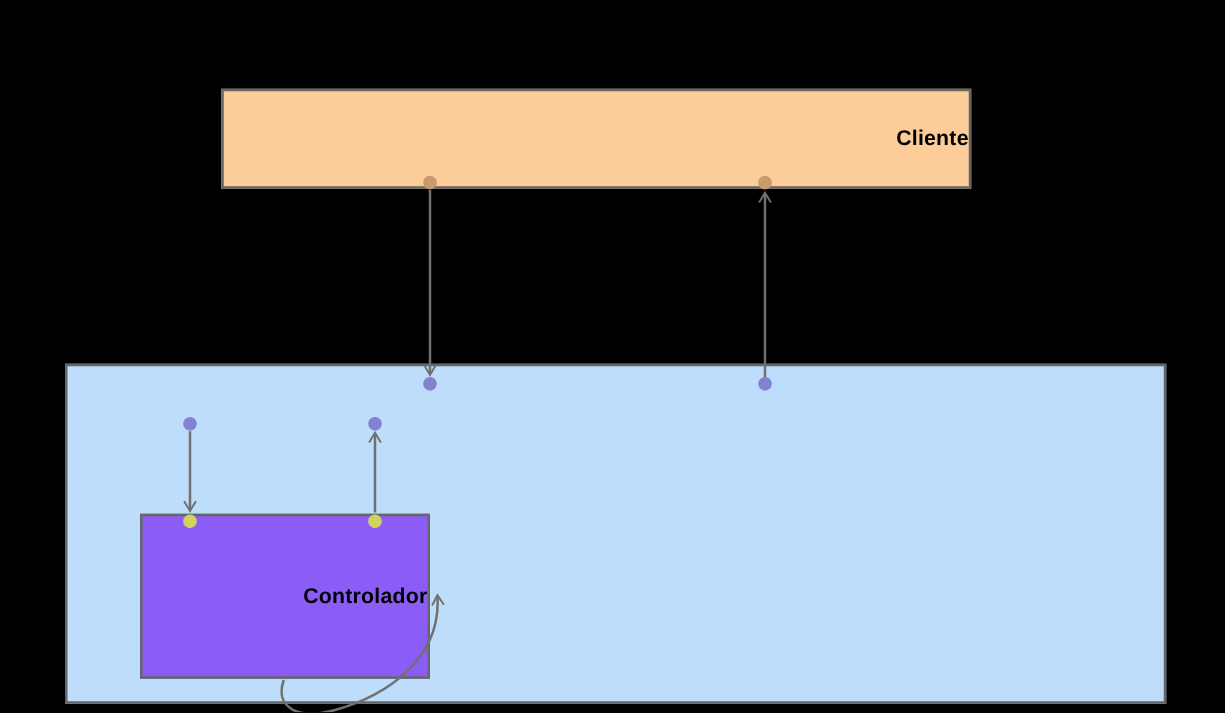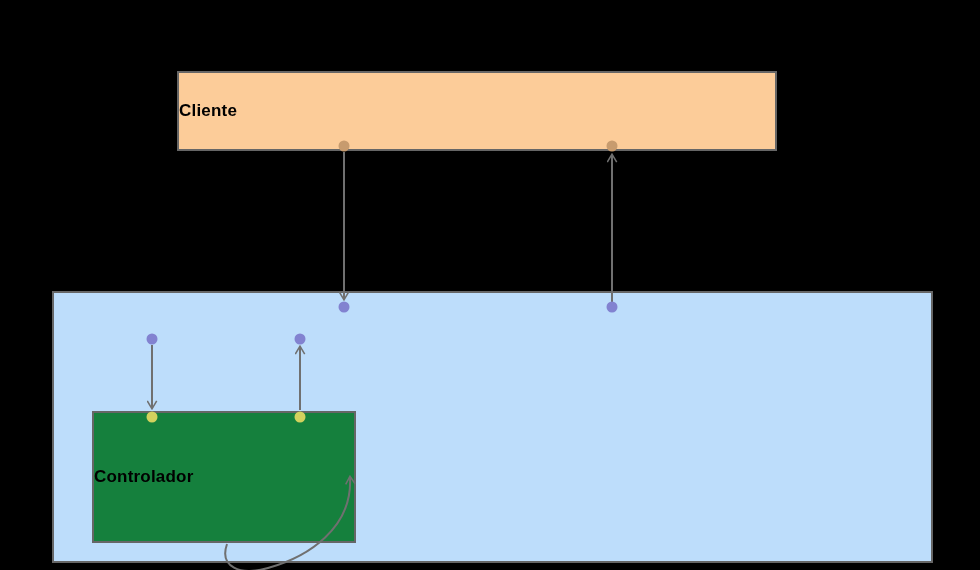--- a/index.html
+++ b/index.html
@@ -14,21 +14,21 @@
     background: #000000;
     overflow: hidden;
     font-family: "Liberation Sans", sans-serif;
   }
   .node {
     position: absolute;
     box-sizing: border-box;
     border: 2px solid #666666;
     display: flex;
     align-items: center;
-    justify-content: flex-start;
+    justify-content: flex-end;
     font-weight: bold;
     font-size: 17px;
     color: #000000;
     letter-spacing: 0.2px;
   }
   #container-box {
     left: 52px;  top: 291px;
     width: 881px; height: 272px;
     background: #BDDDFB;
   }
@@ -36,23 +36,23 @@
     left: 177px; top: 71px;
     width: 600px; height: 80px;
     background: #FCCC99;
   }
   #toba-box {
     left: 104px; top: 302px;
     width: 783px; height: 42px;
     background: #9999FA;
   }
   #controlador-box {
-    left: 92px; top: 411px;
-    width: 264px; height: 132px;
-    background: #15803d;
+    left: 112px; top: 411px;
+    width: 232px; height: 132px;
+    background: #8b5cf6;
   }
   svg.overlay {
     position: absolute;
     left: 0; top: 0;
     width: 980px; height: 570px;
     pointer-events: none;
   }
 </style>
 </head>
 <body>

